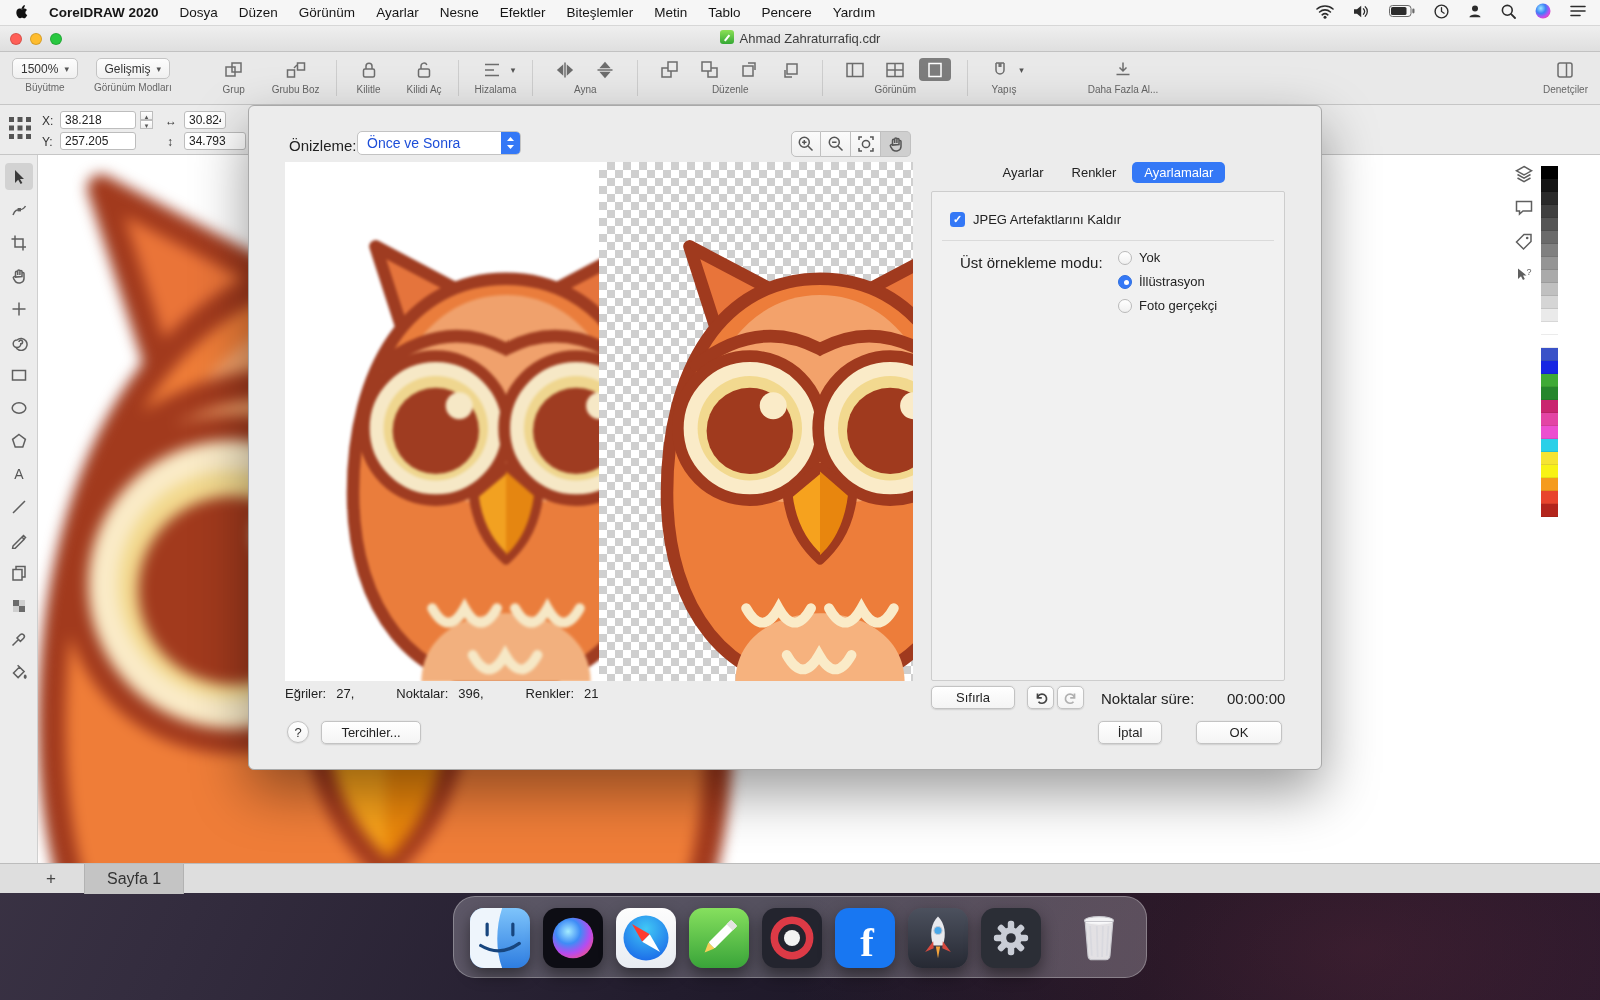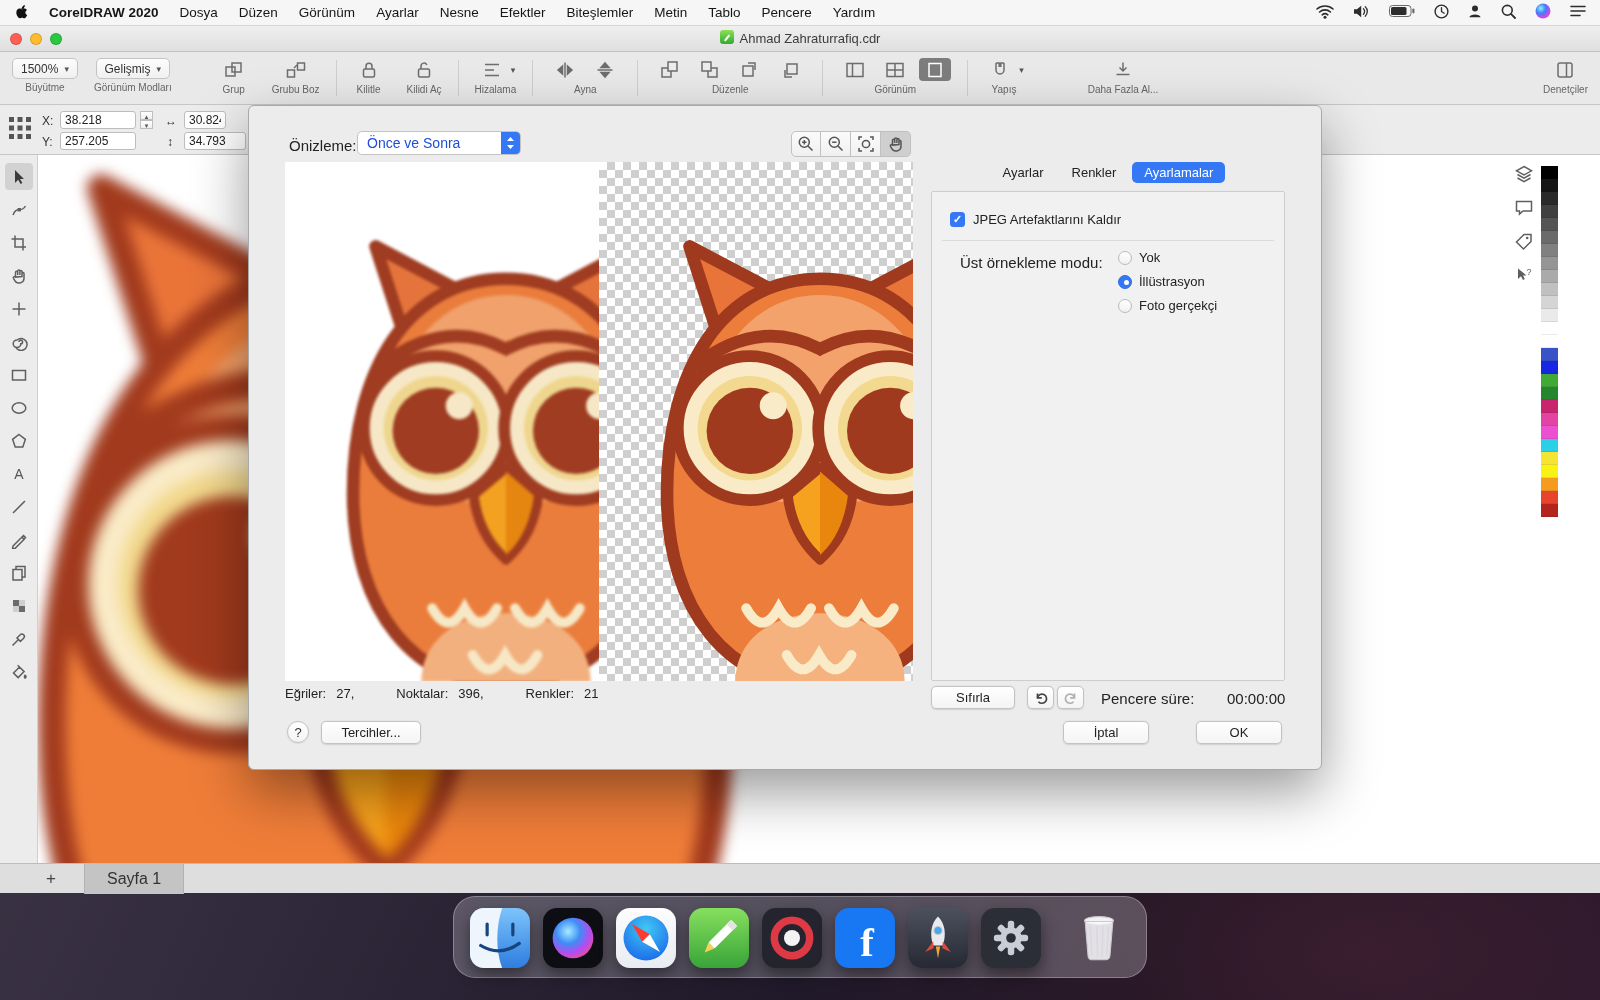--- a/index.html
+++ b/index.html
@@ -783,26 +783,26 @@
         <path d="M4.5,7.5 a4.6,4.6 0 1 1 1,4.2" fill="none"></path>
         <path d="M4.5,3.5 V7.8 H8.8" fill="none"></path>
       </svg>
   </button>
   <button class="btn iconbtn dim" style="left:808px;top:580px;width:27px;height:23px">
     <svg width="16" height="16" viewBox="0 0 16 16">
         <path d="M11.5,7.5 a4.6,4.6 0 1 0 -1,4.2" fill="none"></path>
         <path d="M11.5,3.5 V7.8 H7.2" fill="none"></path>
       </svg>
   </button>
-  <span class="dlg-label" style="left:852px;top:584px">Pencere süre:</span>
+  <span class="dlg-label" style="left:852px;top:584px">Noktalar süre:</span>
   <span class="dlg-label" style="left:978px;top:584px;width:58px;text-align:right">00:00:00</span>
 
   <button class="btn helpq" style="left:38px;top:615px;width:22px;height:22px">?</button>
   <button class="btn" style="left:72px;top:615px;width:100px;height:23px">Tercihler...</button>
-  <button class="btn" style="left:814px;top:615px;width:86px;height:23px">İptal</button>
+  <button class="btn" style="left:849px;top:615px;width:64px;height:23px">İptal</button>
   <button class="btn" style="left:947px;top:615px;width:86px;height:23px">OK</button>
 </div>
 
 <div class="dock">
   <div class="dock-icon" style="background:linear-gradient(180deg,#7ec4fb,#2e7de0)">
     <svg width="60" height="60" viewBox="0 0 56 56">
         <path d="M0,0 H30 C24,18 24,40 30,56 H0 Z" fill="#eef5fc"></path>
         <path d="M16,15 v10 M40,15 v10" stroke="#17457e" stroke-width="3" fill="none" stroke-linecap="round"></path>
         <path d="M10,35 Q28,46 46,33" stroke="#17457e" stroke-width="3" fill="none" stroke-linecap="round"></path>
       </svg>

